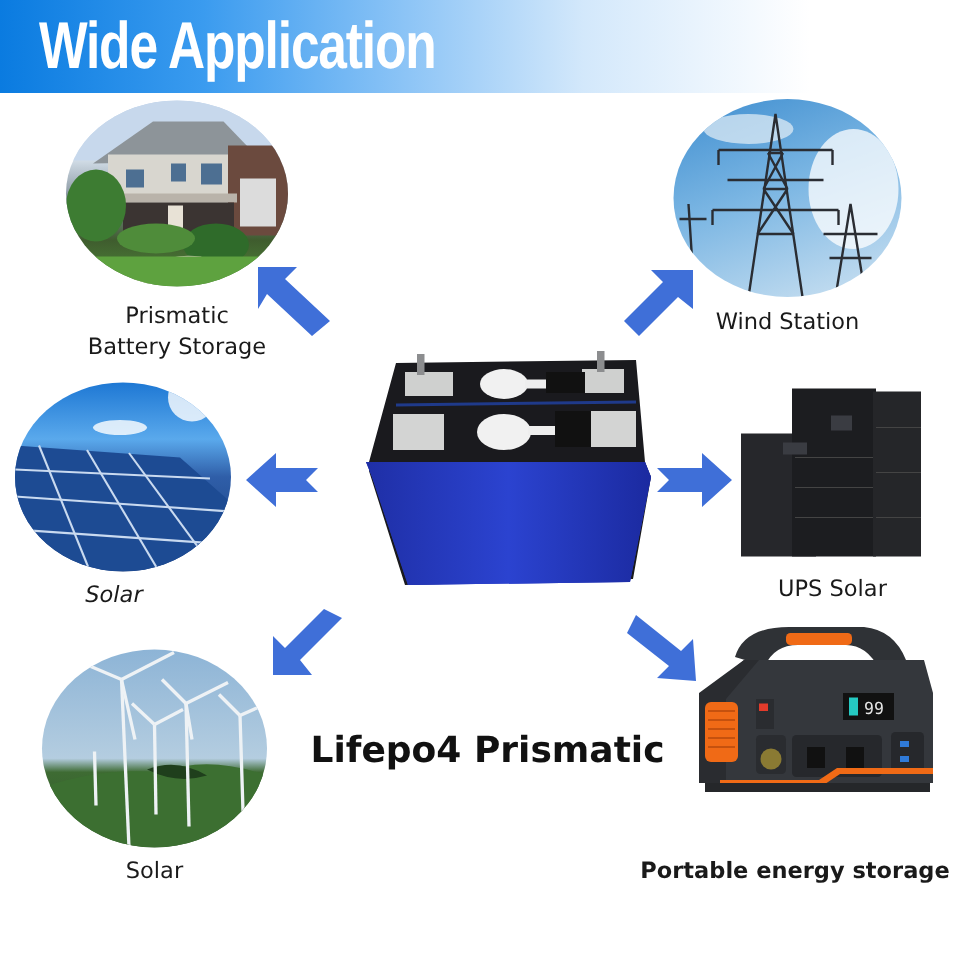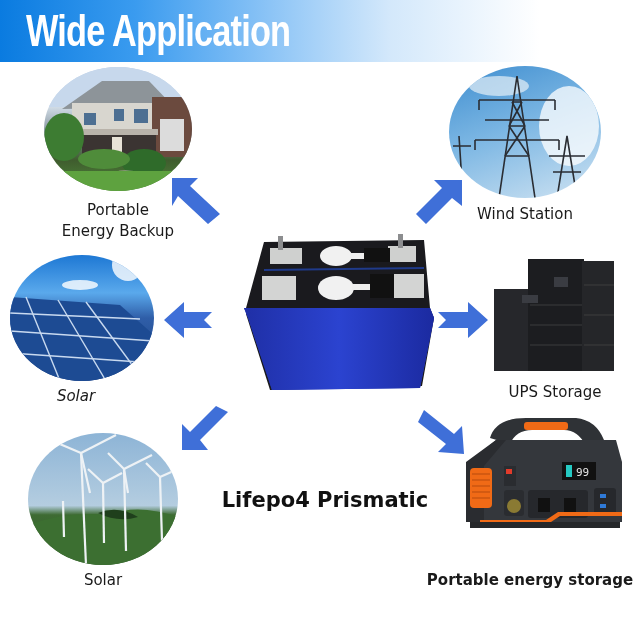--- a/index.html
+++ b/index.html
@@ -25,21 +25,21 @@
     position: absolute; font-family: "DejaVu Sans", sans-serif;
     font-size: 15px; color: #1a1a1a; text-align: center; line-height: 21px;
     white-space: nowrap;
   }
 
   .arrow { position: absolute; }
 
   .center-title {
     position: absolute; left: 205px; top: 486px; width: 240px;
     text-align: center; font-family: "DejaVu Sans", sans-serif; font-weight: bold;
-    font-size: 21px; line-height: 28px; color: #111;
+    font-size: 24px; line-height: 28px; color: #111;
   }
 </style>
 </head>
 <body>
 
 <div class="banner">
   <div class="banner-title">Wide Application</div>
 </div>
 
 <div class="photo" style="left:44px; top:67px; width:148px; height:124px; background: linear-gradient(180deg,#b7cde8 0%,#d9e4ee 30%,#7c8a94 55%,#3f5c2e 75%,#4f8a3a 100%);">
@@ -56,22 +56,22 @@
     <rect x="38" y="68" width="74" height="20" fill="#3b3432"></rect>
     <rect x="68" y="70" width="10" height="18" fill="#e8e2d6"></rect>
     <ellipse cx="20" cy="70" rx="20" ry="24" fill="#3d7c32"></ellipse>
     <ellipse cx="100" cy="96" rx="22" ry="14" fill="#2f6b2a"></ellipse>
     <ellipse cx="60" cy="92" rx="26" ry="10" fill="#4f8c3a"></ellipse>
     <path d="M40 124 Q60 100 90 104 L96 108 Q66 108 56 124 Z" fill="#c9c3b4"></path>
     <rect x="0" y="104" width="148" height="20" fill="#5ea23f"></rect>
   </svg>
 </div>
 <div class="label" style="left:44px; top:200px; width:148px;">
-  <div>Portable</div>
-  <div>Energy Backup</div>
+  <div>Prismatic</div>
+  <div>Battery Storage</div>
 </div>
 
 <div class="photo" style="left:449px; top:66px; width:152px; height:132px; background: linear-gradient(160deg,#3f8ed0 0%,#7bb6e3 45%,#cfe3f2 100%);">
   <svg width="152" height="132" viewBox="0 0 152 132">
     <ellipse cx="120" cy="60" rx="30" ry="40" fill="#ffffff" opacity="0.75"></ellipse>
     <ellipse cx="50" cy="20" rx="30" ry="10" fill="#e6eff7" opacity="0.7"></ellipse>
     <g stroke="#2a2d33" stroke-width="1.6" fill="none">
       <path d="M50 132 L68 10 L86 132"></path>
       <path d="M56 90 L80 90 M60 60 L76 60 M63 36 L73 36"></path>
       <path d="M56 90 L76 60 M80 90 L60 60 M60 60 L73 36 M76 60 L63 36"></path>
@@ -117,21 +117,21 @@
       <line x1="38" y1="50" x2="90" y2="50"></line>
         <line x1="38" y1="70" x2="90" y2="70"></line>
       <line x1="38" y1="90" x2="90" y2="90"></line>
         <line x1="92" y1="30" x2="122" y2="30"></line>
       <line x1="92" y1="60" x2="122" y2="60"></line>
         <line x1="92" y1="90" x2="122" y2="90"></line>
     </g>
   </svg>
 </div>
 <div class="label" style="left:490px; top:382px; width:130px;">
-  <div>UPS Storage</div>
+  <div>UPS Solar</div>
 </div>
 
 <div class="photo" style="left:28px; top:433px; width:150px; height:132px; background: linear-gradient(180deg,#8db4d6 0%,#b4cde0 55%,#3e6b33 62%,#2f5a2a 100%);">
   <svg width="150" height="132" viewBox="0 0 150 132">
     <path d="M0 92 Q40 78 80 82 Q110 70 150 84 L150 132 L0 132 Z" fill="#3c6f31"></path>
     <path d="M70 80 Q90 72 110 84 Q90 90 70 80 Z" fill="#1f3f1c"></path>
     <g stroke="#eef2f5" stroke-width="2.2" fill="none">
       <line x1="53" y1="20" x2="58" y2="132"></line>
       <line x1="53" y1="20" x2="20" y2="6"></line>
         <line x1="53" y1="20" x2="88" y2="2"></line>

